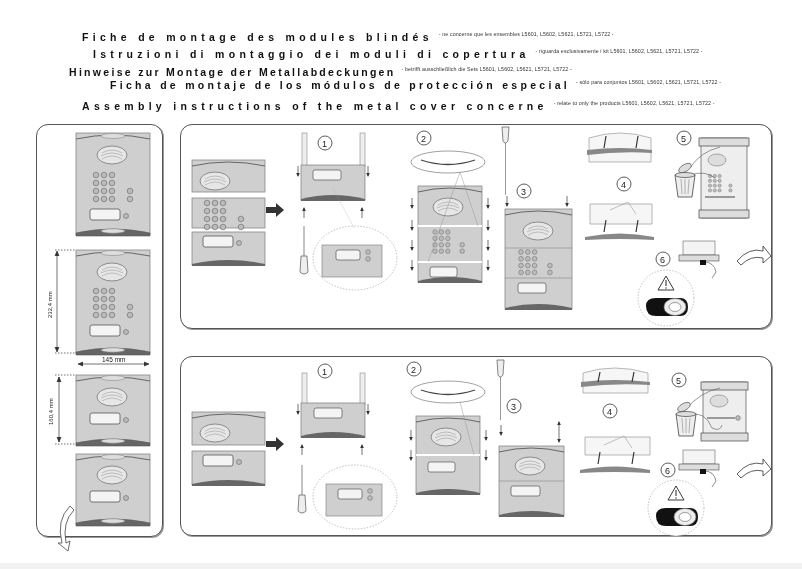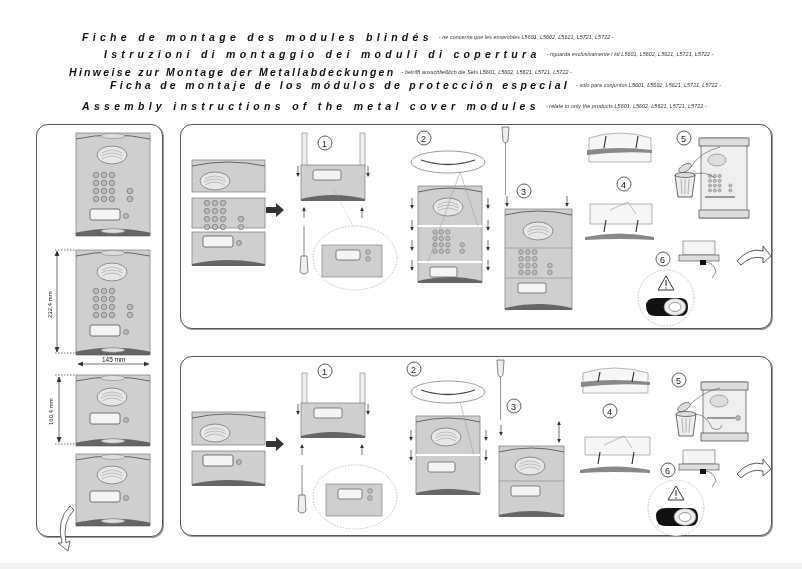--- a/index.html
+++ b/index.html
@@ -1,47 +1,47 @@
 <!DOCTYPE html>
 <html><head>
 <meta charset="utf-8">
 <style>
   html,body{margin:0;padding:0;}
   body{width:802px;height:569px;background:#ffffff;position:relative;overflow:hidden;font-family:"Liberation Sans",sans-serif;color:#111;}
   .titles{position:absolute;left:0;top:0;width:802px;}
-  .tline{position:absolute;white-space:nowrap;display:flex;align-items:center;font-style:italic;}
+  .tline{position:absolute;white-space:nowrap;display:flex;align-items:flex-start;}
   .tmain{font-weight:bold;font-size:10.5px;letter-spacing:4.3px;color:#111;}
   .tsub{font-size:5.3px;color:#333;margin-left:6px;letter-spacing:0.1px;}
   .bottom-strip{position:absolute;left:0;top:563px;width:802px;height:6px;background:#f2f2f2;}
   .panel{position:absolute;border:1.5px solid #555;border-radius:12px;background:#fff;box-shadow:1px 1px 0 #999;}
   svg{position:absolute;left:0;top:0;}
   .lbl{font-family:"Liberation Sans",sans-serif;fill:#222;}
 </style>
 </head>
 <body>
 
 <div class="titles">
   <div class="tline" style="left:82px;top:31px;">
     <span class="tmain">Fiche de montage des modules blindés</span>
     <span class="tsub">-  ne concerne que les ensembles L5601, L5602, L5621, L5721, L5722  -</span>
   </div>
-  <div class="tline" style="left:104px;top:48px;">
+  <div class="tline" style="left:93px;top:48px;">
     <span class="tmain">Istruzioni di montaggio dei moduli di copertura</span>
     <span class="tsub">- riguarda esclusivamente i kit L5601, L5602, L5621, L5721, L5722 -</span>
   </div>
   <div class="tline" style="left:69px;top:66px;">
     <span class="tmain" style="letter-spacing:2.3px">Hinweise zur Montage der Metallabdeckungen</span>
     <span class="tsub">- betrifft ausschließlich die Sets L5601, L5602, L5621, L5721, L5722 -</span>
   </div>
   <div class="tline" style="left:104px;top:79px;padding-left:6px;">
     <span class="tmain" style="letter-spacing:3.3px">Ficha de montaje de los módulos de protección especial</span>
     <span class="tsub">- sólo para conjuntos L5601, L5602, L5621, L5721, L5722  -</span>
   </div>
   <div class="tline" style="left:82px;top:100px;">
-    <span class="tmain">Assembly instructions of the metal cover modules</span>
+    <span class="tmain">Assembly instructions of the metal cover concerne</span>
     <span class="tsub">-  relate to only the products L5601, L5602, L5621, L5721, L5722 -</span>
   </div>
 </div>
 
 <div class="panel" style="left:36px;top:124px;width:125px;height:411px;"></div>
 <svg width="802" height="569">
   <defs>
     <g id="capTop">
       <path d="M0,6 Q37,-2 74,6" fill="none" stroke="#666" stroke-width="1"></path>
       <ellipse cx="37" cy="3" rx="12" ry="2.5" fill="#ddd" stroke="#888" stroke-width="0.6"></ellipse>

